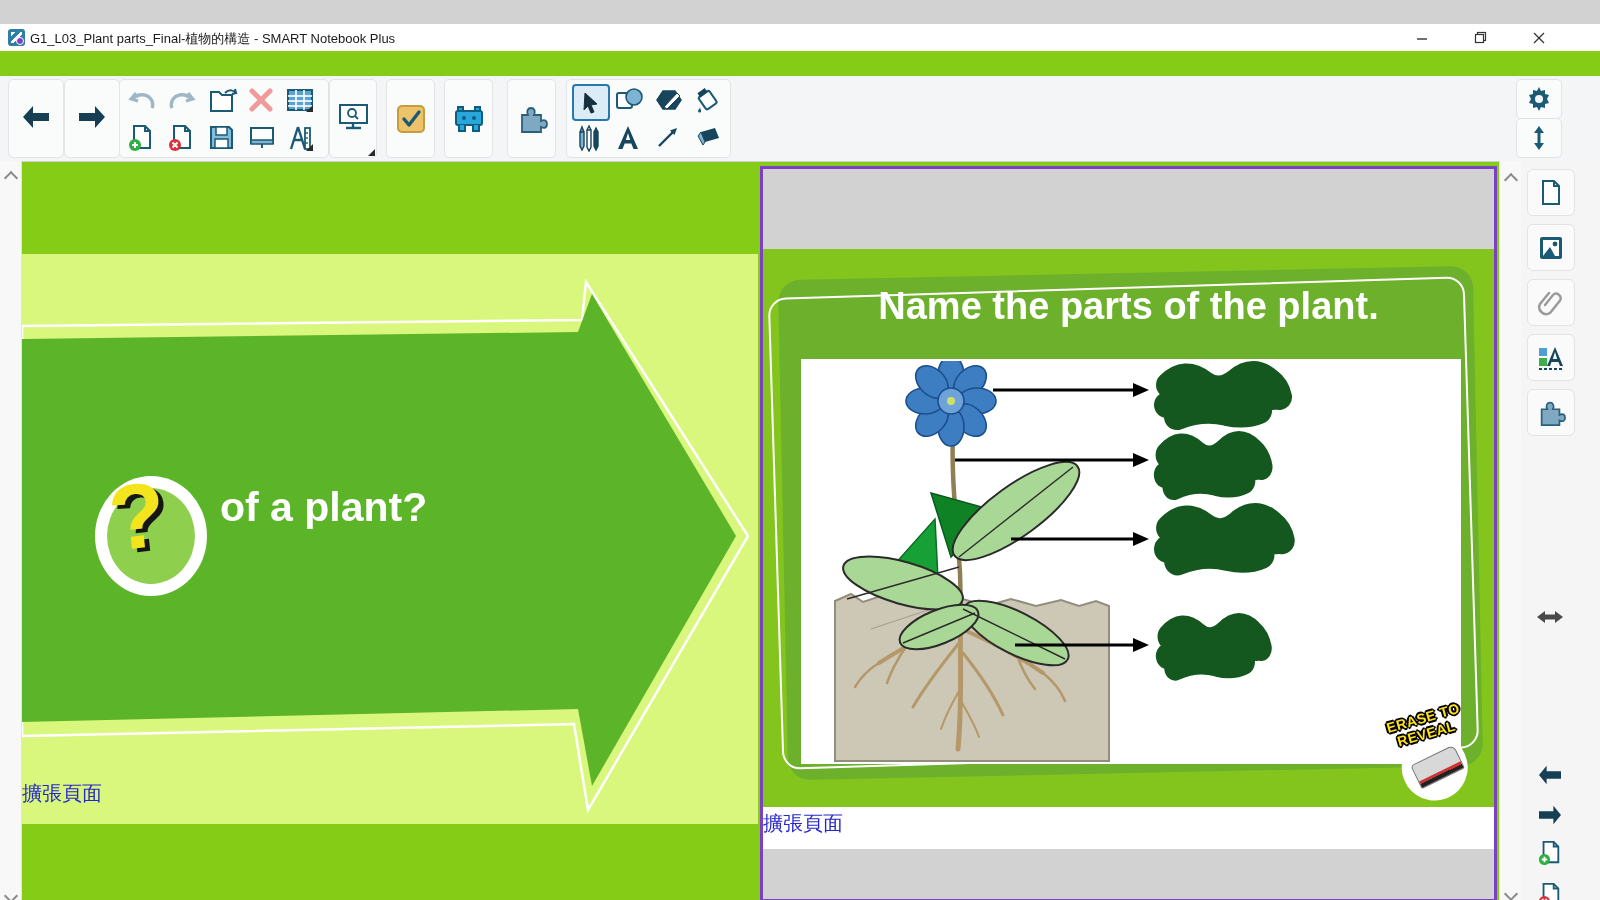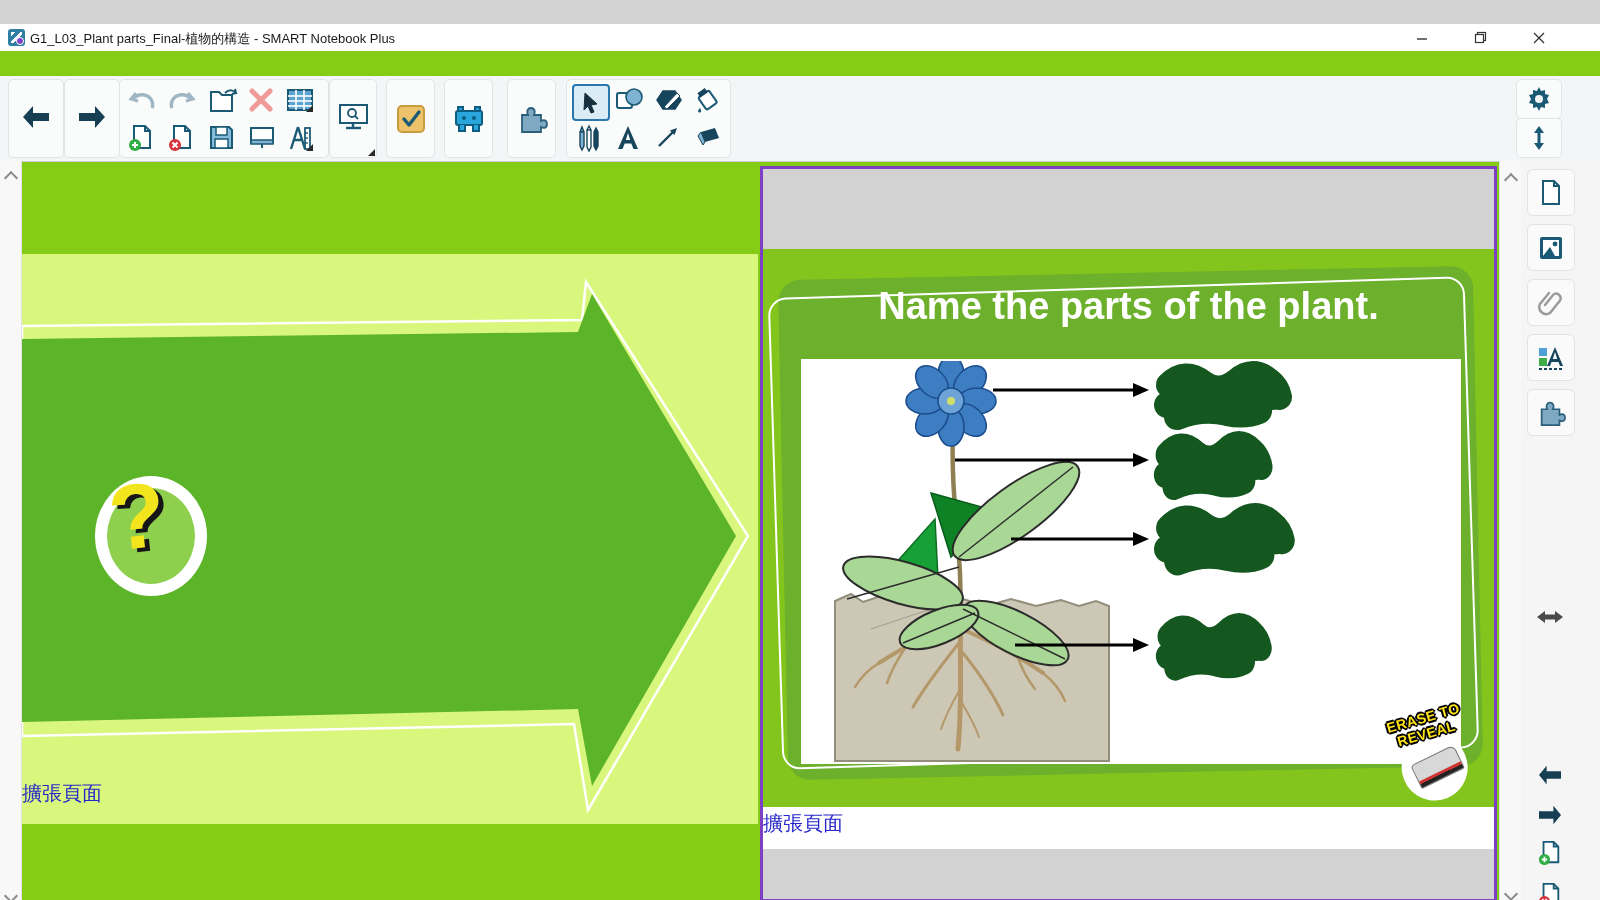--- a/index.html
+++ b/index.html
@@ -320,20 +320,21 @@
   <div class="abs left-page">
     <svg class="abs" style="left:0;top:0;" width="736" height="570" viewBox="0 0 736 570">
       <polygon points="0,72 560,66 564,28 726,282 566,556 552,470 0,482" fill="none" stroke="#ffffff" stroke-width="2.5"></polygon>
       <polygon points="0,85 556,78 570,40 714,282 570,532 556,455 0,468" fill="#5cb428"></polygon>
     </svg>
     <div class="abs q-circle">
       <div class="q-inner"></div>
       <div class="q-mark">?</div>
     </div>
     <div class="abs q-text">
+      <div>of a plant?</div>
     </div>
     <div class="abs extend-link" style="top:526px;">擴張頁面</div>
   </div>
 
   <div class="abs right-wrap">
     <div class="abs rp-gray-top"></div>
 
     <div class="abs rp-green">
       <div class="rp-card"></div>
       <div class="rp-outline"></div>

